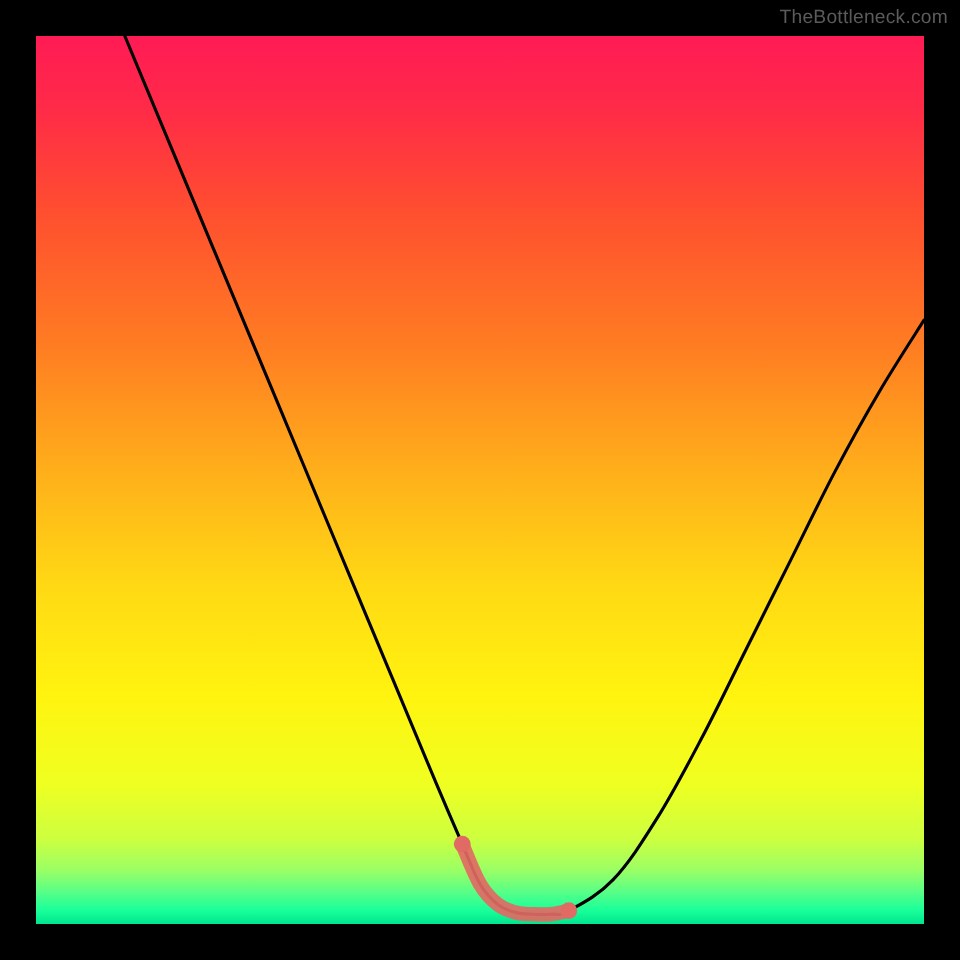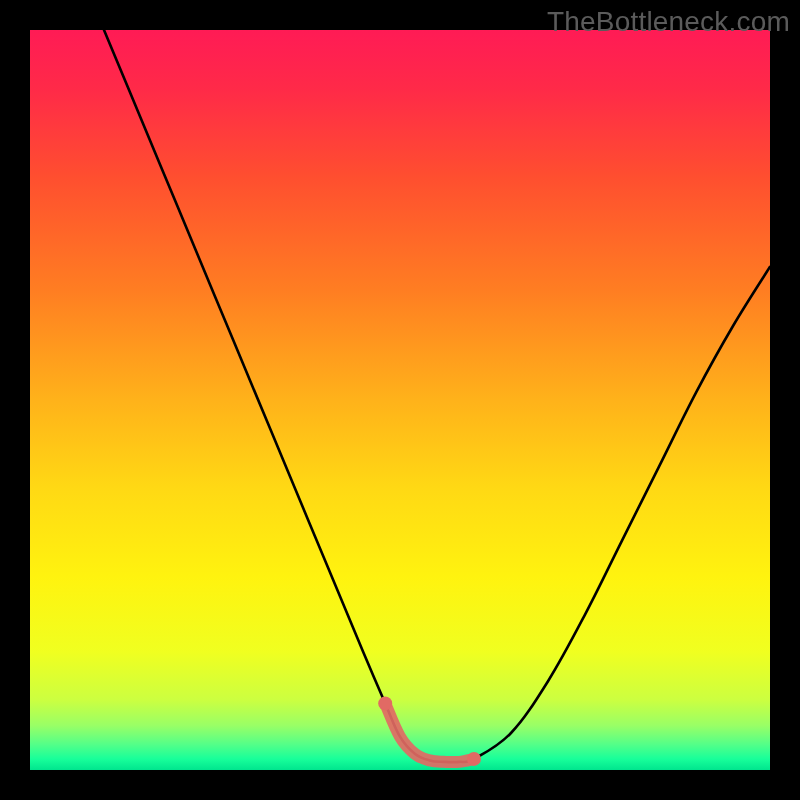--- a/index.html
+++ b/index.html
@@ -22,21 +22,21 @@
     top: 30px;
     width: 740px;
     height: 740px;
     overflow: hidden;
   }
   .watermark {
     position: absolute;
     top: 6px;
     right: 10px;
     font-family: Arial, Helvetica, sans-serif;
-    font-size: 28px;
+    font-size: 16px;
     font-weight: 400;
     color: #5b5b5b;
     letter-spacing: 0.2px;
     user-select: none;
   }
   svg {
     display: block;
   }
 </style>
 </head>

